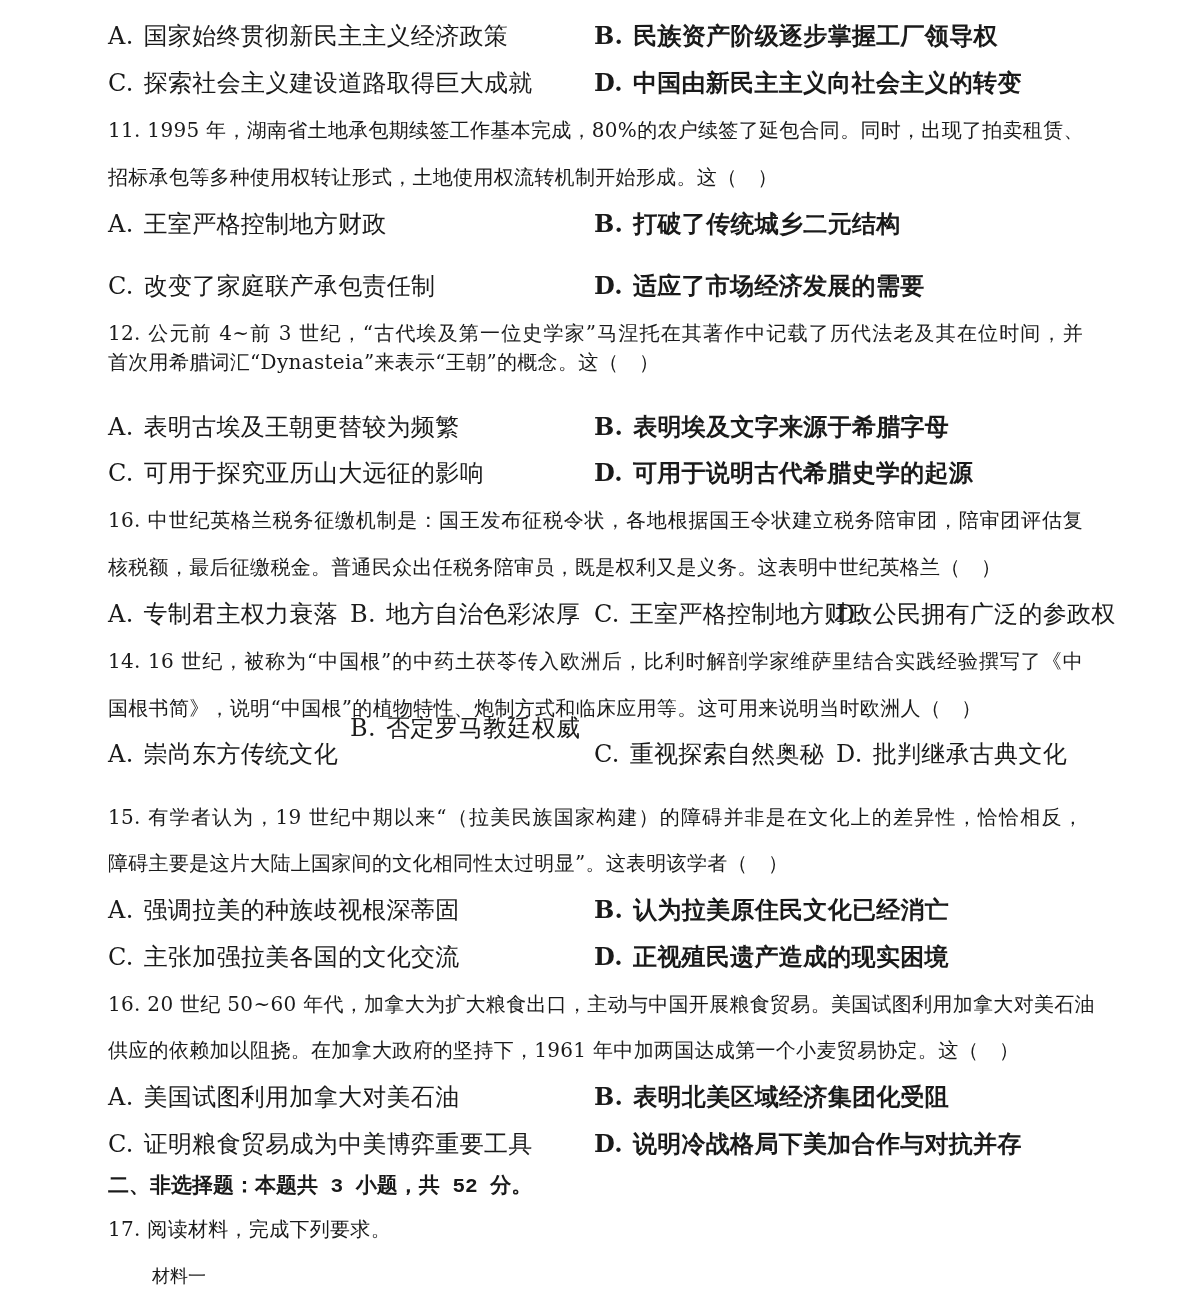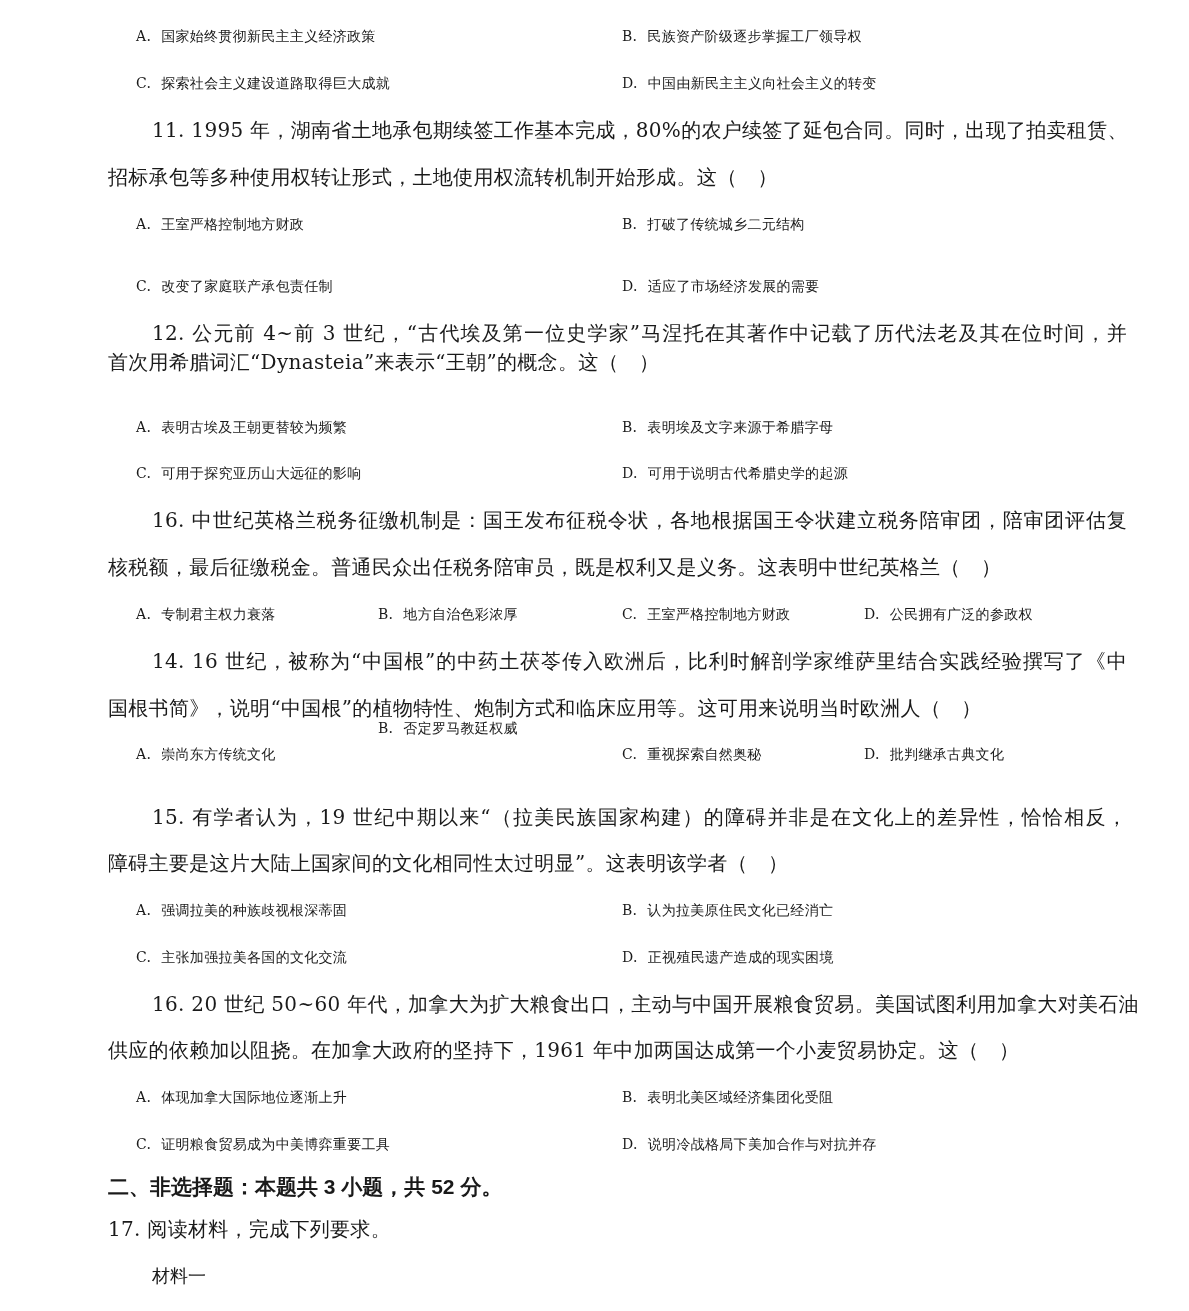--- a/index.html
+++ b/index.html
@@ -5,26 +5,26 @@
     html, body { margin: 0; padding: 0; background: #ffffff; }
     body {
       width: 1189px; height: 1311px; position: relative; overflow: hidden;
       font-family: "DejaVu Serif", "Liberation Serif", serif;
       color: #1a1a1a;
     }
     .ln {
       position: absolute; left: 108px; white-space: nowrap;
       font-size: 20px; line-height: 28px; letter-spacing: 0.3px;
     }
-    .full { width: 975px; text-align: justify; text-align-last: justify; margin-left: 44px; }
-    .opt { position: absolute; white-space: nowrap; font-size: 14px; line-height: 28px; letter-spacing: 0.3px; margin-left: 28px; }
+    .full { width: 975px; text-align: justify; text-align-last: justify; }
+    .opt { position: absolute; white-space: nowrap; font-size: 24px; line-height: 28px; letter-spacing: 0.3px; }
     .colA { left: 108px; }
-    .colB { left: 594px; }
+    .colB { left: 594px; font-weight: bold; }
     .q4a { left: 108px; } .q4b { left: 350px; } .q4c { left: 594px; } .q4d { left: 836px; }
-    .section { position: absolute; left: 108px; font-size: 21px; font-weight: bold; line-height: 30px; white-space: nowrap; font-family: Liberation Sans, sans-serif; }
+    .section { position: absolute; left: 108px; font-size: 21px; font-weight: bold; line-height: 30px; white-space: nowrap; font-family: Liberation Mono, monospace; }
     .mat { position: absolute; left: 152px; font-size: 18px; line-height: 28px; white-space: nowrap; }
     .letter { margin-right: 10px; }
   </style>
 </head>
 <body>
 
 <div class="opt colA" style="top:22px"><span class="letter">A.</span><span>国家始终贯彻新民主主义经济政策</span></div>
 <div class="opt colB" style="top:22px"><span class="letter">B.</span><span>民族资产阶级逐步掌握工厂领导权</span></div>
 <div class="opt colA" style="top:69px"><span class="letter">C.</span><span>探索社会主义建设道路取得巨大成就</span></div>
 <div class="opt colB" style="top:69px"><span class="letter">D.</span><span>中国由新民主主义向社会主义的转变</span></div>
@@ -70,21 +70,21 @@
   <div class="ln" style="top:849px">障碍主要是这片大陆上国家间的文化相同性太过明显”。这表明该学者（　）</div>
   <div class="opt colA" style="top:896px"><span class="letter">A.</span><span>强调拉美的种族歧视根深蒂固</span></div>
   <div class="opt colB" style="top:896px"><span class="letter">B.</span><span>认为拉美原住民文化已经消亡</span></div>
   <div class="opt colA" style="top:943px"><span class="letter">C.</span><span>主张加强拉美各国的文化交流</span></div>
   <div class="opt colB" style="top:943px"><span class="letter">D.</span><span>正视殖民遗产造成的现实困境</span></div>
 </div>
 
 <div>
   <div class="ln full" style="top:990px">16. 20 世纪 50~60 年代，加拿大为扩大粮食出口，主动与中国开展粮食贸易。美国试图利用加拿大对美石油</div>
   <div class="ln" style="top:1036px">供应的依赖加以阻挠。在加拿大政府的坚持下，1961 年中加两国达成第一个小麦贸易协定。这（　）</div>
-  <div class="opt colA" style="top:1083px"><span class="letter">A.</span><span>体现加拿大国际地位逐渐上升</span></div>
+  <div class="opt colA" style="top:1083px"><span class="letter">A.</span><span>美国试图利用加拿大对美石油</span></div>
   <div class="opt colB" style="top:1083px"><span class="letter">B.</span><span>表明北美区域经济集团化受阻</span></div>
   <div class="opt colA" style="top:1130px"><span class="letter">C.</span><span>证明粮食贸易成为中美博弈重要工具</span></div>
   <div class="opt colB" style="top:1130px"><span class="letter">D.</span><span>说明冷战格局下美加合作与对抗并存</span></div>
 </div>
 
 <div class="section" style="top:1172px">二、非选择题：本题共 3 小题，共 52 分。</div>
 <div class="ln" style="top:1215px">17. 阅读材料，完成下列要求。</div>
 <div class="mat" style="top:1262px">材料一</div>
 
 </body></html>

